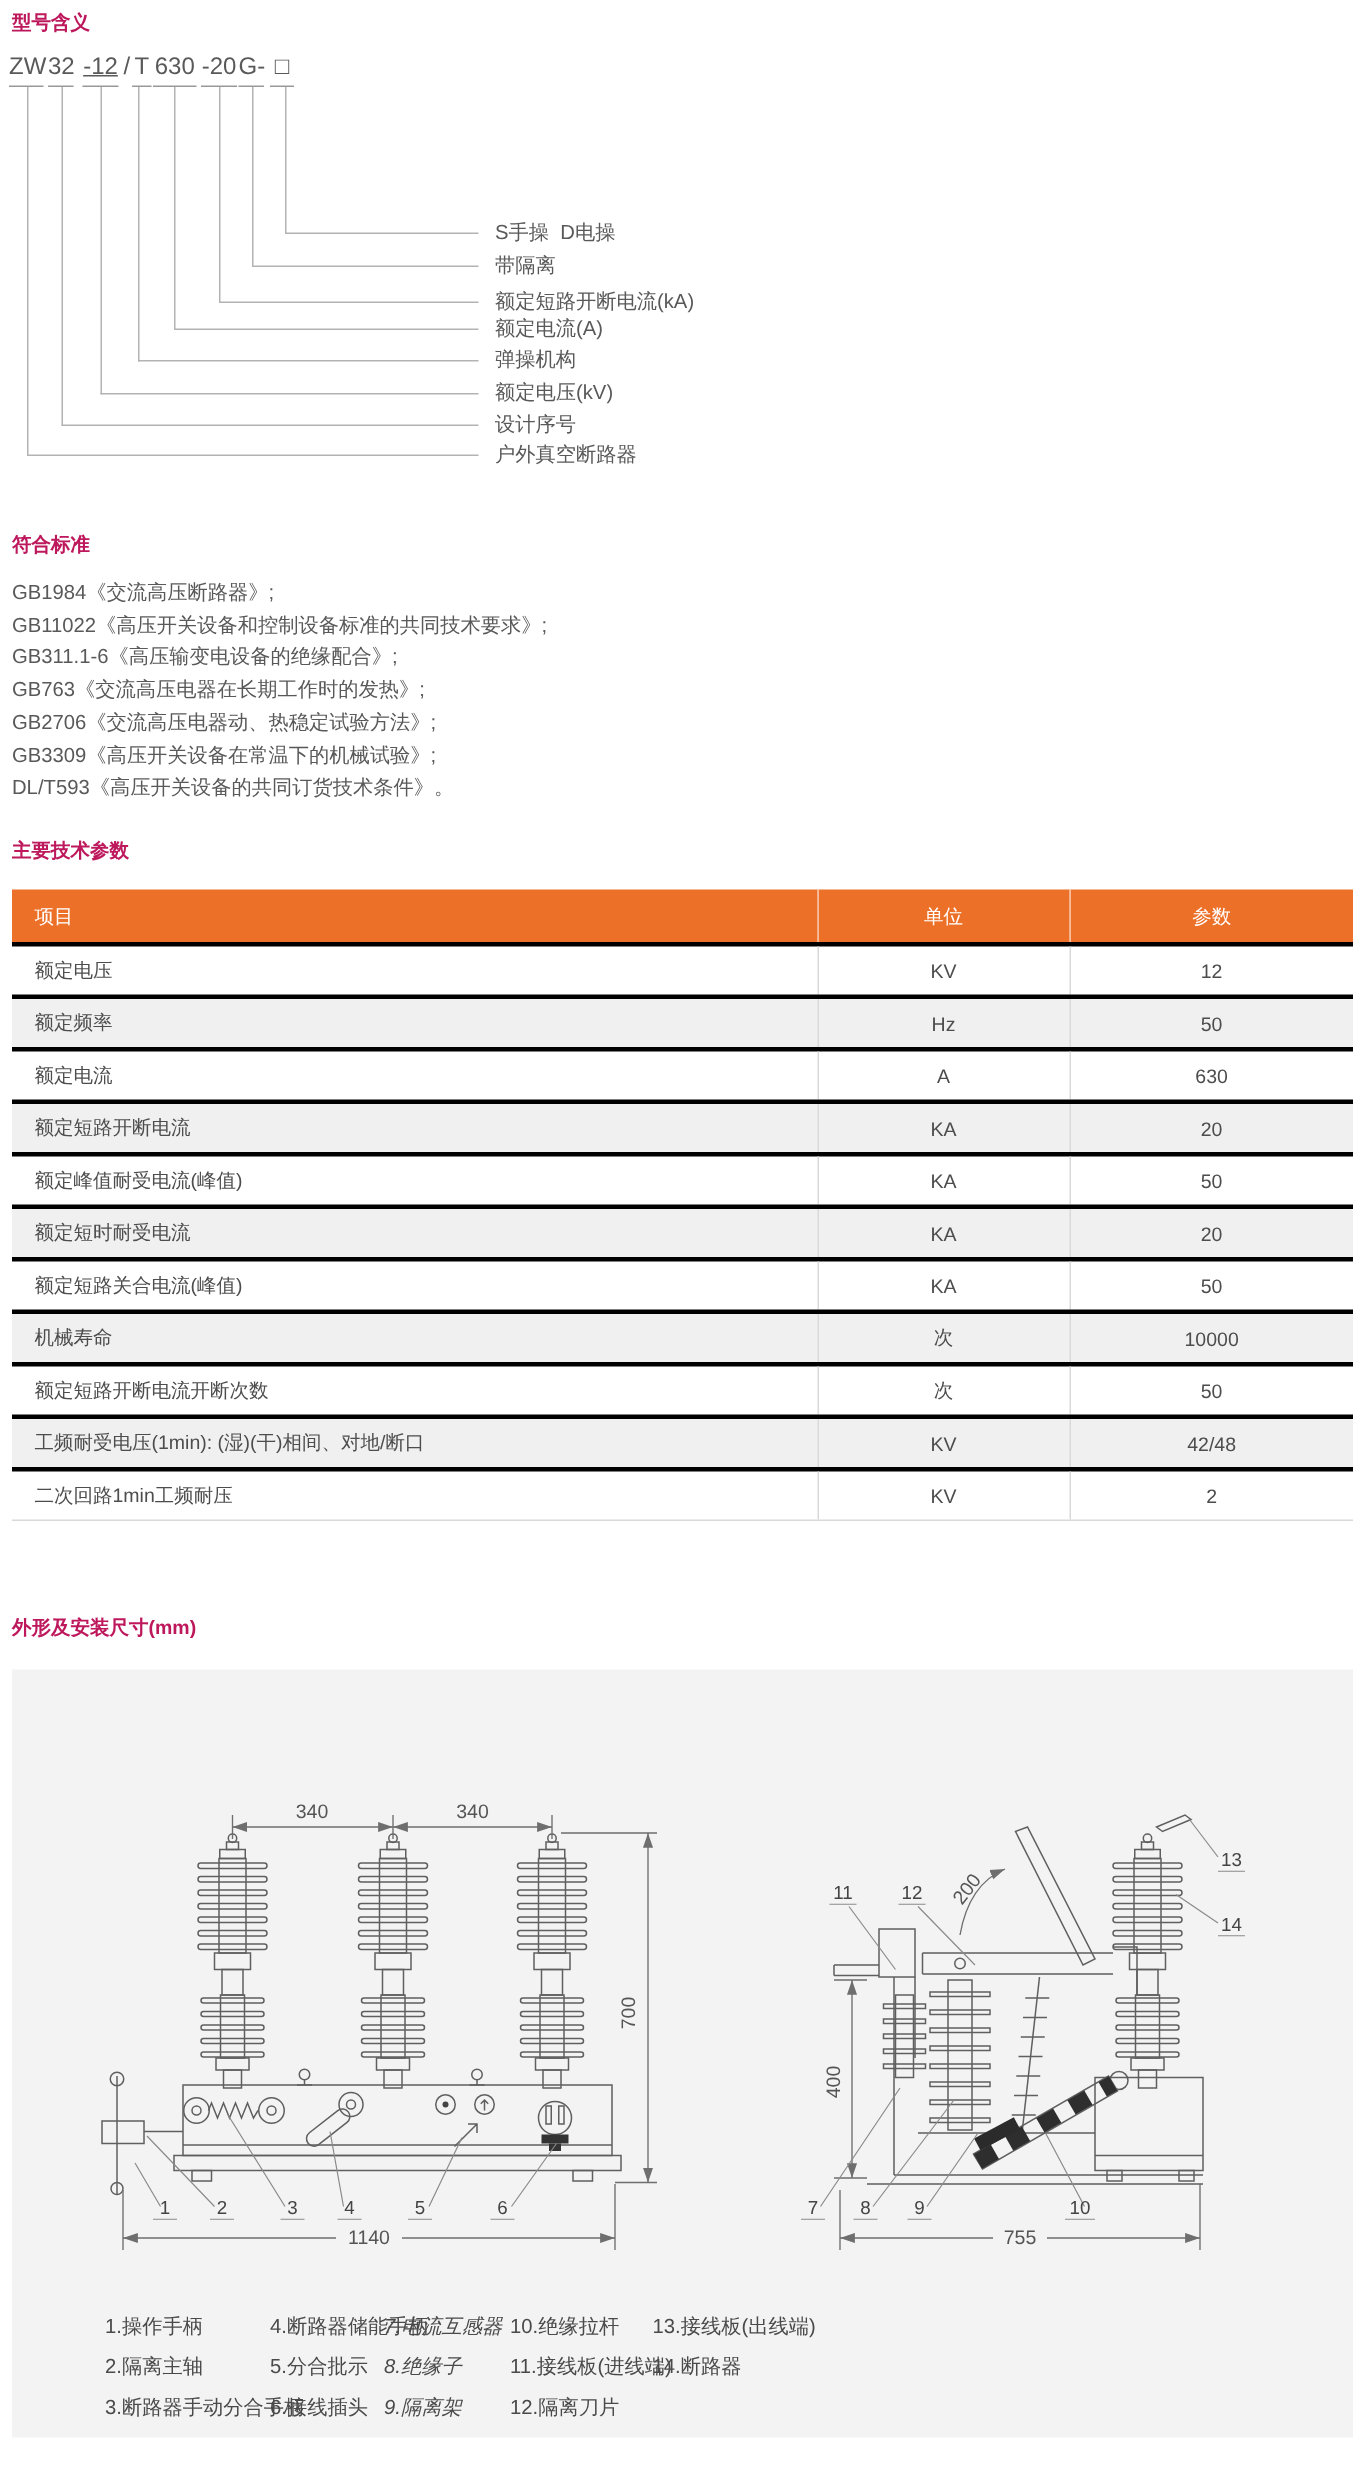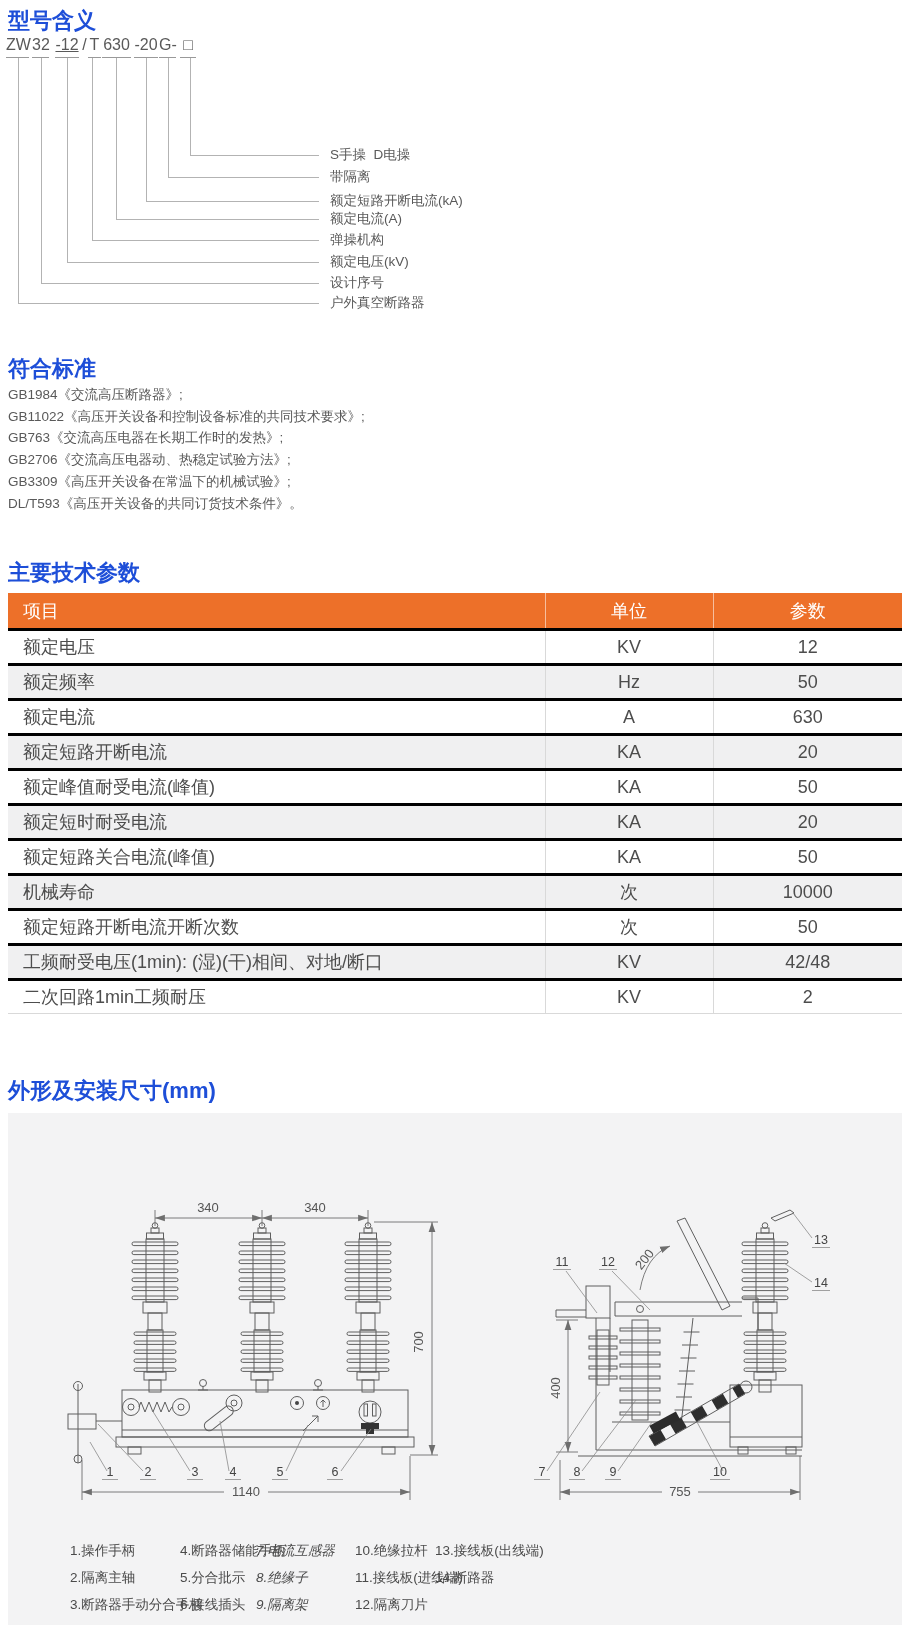--- a/index.html
+++ b/index.html
@@ -1,30 +1,30 @@
 <!DOCTYPE html>
 <html><head>
 <meta charset="utf-8">
 <style>
   html,body{margin:0;padding:0;background:#fff;}
   #page{position:relative;width:910px;height:1649px;background:#fff;
         font-family:"Liberation Sans","DejaVu Sans",sans-serif;color:#4a4a4a;overflow:hidden;}
   .abs{position:absolute;}
-  .h1{font-size:22px;font-weight:bold;color:#1d4ed8;}
+  .h1{font-size:13px;font-weight:bold;color:#be185d;}
   
   .token{position:absolute;top:36px;height:21px;font-size:16px;color:#595959;
          text-align:center;border-bottom:1px solid #999;}
   .token.nounder{border-bottom:none;}
   .conn{position:absolute;border-left:1px solid #b3b3b3;border-bottom:1px solid #b3b3b3;}
   .mlabel{position:absolute;left:330px;height:20px;line-height:20px;font-size:13.5px;
           color:#595959;white-space:pre;}
   
   .stditem{font-size:13.5px;line-height:21.7px;color:#595959;}
   
-  table.params{border-collapse:collapse;width:894px;table-layout:fixed;font-size:18px;}
+  table.params{border-collapse:collapse;width:894px;table-layout:fixed;font-size:13px;}
   table.params th{background:#ED7029;color:#fff;font-weight:normal;height:35px;padding:0;}
   table.params th.c-item{text-align:left;padding-left:15px;}
   table.params th + th{border-left:1px solid rgba(255,255,255,.55);}
   table.params td{height:32px;padding:0;color:#4d4d4d;border-top:3px solid #000000;}
   table.params td + td{border-left:1px solid #d9d9d9;text-align:center;}
   table.params td.c-item{padding-left:15px;}
   table.params tbody tr:nth-child(even){background:#F0F0F1;}
   table.params tbody tr:last-child td{border-bottom:1px solid #d9d9d9;}
   
   .panel{position:absolute;left:8px;top:1113px;width:894px;height:512px;background:#F3F3F4;}
@@ -67,20 +67,21 @@
   <div class="mlabel" style="top:209px;">额定电流(A)</div>
   <div class="mlabel" style="top:230px;">弹操机构</div>
   <div class="mlabel" style="top:252px;">额定电压(kV)</div>
   <div class="mlabel" style="top:273px;">设计序号</div>
   <div class="mlabel" style="top:293px;">户外真空断路器</div>
 
   <div class="abs h1" style="left:8px;top:354px;">符合标准</div>
   <div class="abs" style="left:8px;top:384px;">
     <div class="stditem">GB1984《交流高压断路器》;</div>
     <div class="stditem">GB11022《高压开关设备和控制设备标准的共同技术要求》;</div>
+    <div class="stditem">GB311.1-6《高压输变电设备的绝缘配合》;</div>
     <div class="stditem">GB763《交流高压电器在长期工作时的发热》;</div>
     <div class="stditem">GB2706《交流高压电器动、热稳定试验方法》;</div>
     <div class="stditem">GB3309《高压开关设备在常温下的机械试验》;</div>
     <div class="stditem">DL/T593《高压开关设备的共同订货技术条件》。</div>
   </div>
 
   <div class="abs h1" style="left:8px;top:558px;">主要技术参数</div>
   <div class="abs" style="left:8px;top:593px;">
     <table class="params">
       <colgroup>
@@ -338,21 +339,21 @@
     <div class="legendcol" style="left:172px;top:424px;">
       <div>4.断路器储能手柄</div>
       <div>5.分合批示</div>
       <div>6.接线插头</div>
     </div>
     <div class="legendcol" style="left:248px;top:424px;font-style:italic;">
       <div>7.电流互感器</div>
       <div>8.绝缘子</div>
       <div>9.隔离架</div>
     </div>
-    <div class="legendcol" style="left:332px;top:424px;margin-left:15px;">
+    <div class="legendcol" style="left:332px;top:424px;">
       <div>10.绝缘拉杆</div>
       <div>11.接线板(进线端)</div>
       <div>12.隔离刀片</div>
     </div>
     <div class="legendcol" style="left:427px;top:424px;">
       <div>13.接线板(出线端)</div>
       <div>14.断路器</div>
     </div>
   </div>
 

